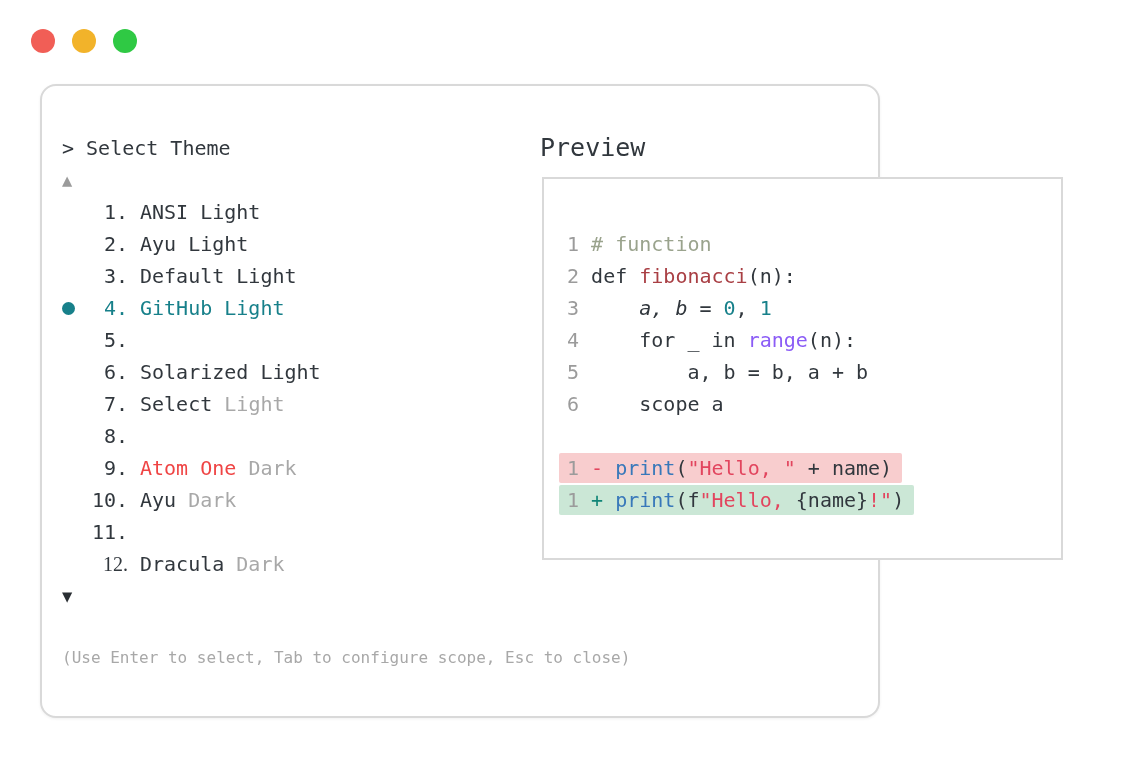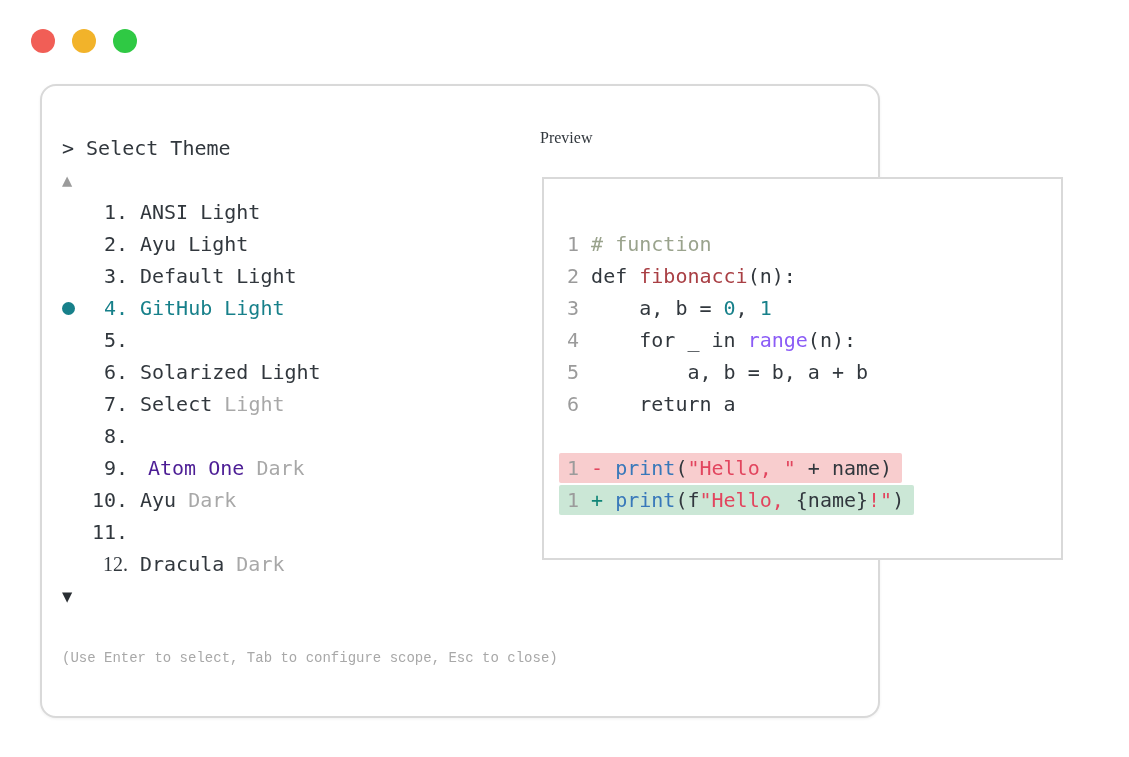--- a/index.html
+++ b/index.html
@@ -19,23 +19,23 @@
     font-size:20px;color:var(--fg);white-space:pre;}
   .scroll{position:absolute;left:20px;height:32px;line-height:32px;font-size:17px;}
   .scroll-up{top:78px;color:var(--dim_dark);}
   .scroll-down{top:494px;color:#2a2f33;}
   .theme-list{position:absolute;left:20px;top:110px;}
   .theme-item{display:flex;height:32px;line-height:32px;font-size:20px;white-space:pre;}
   .marker{width:29px;position:relative;flex:none;}
   .dot{position:absolute;left:0;top:10px;width:13px;height:13px;border-radius:50%;}
   .num{width:37px;flex:none;text-align:right;margin-right:12px;}
   .hint{position:absolute;left:20px;top:556px;height:32px;line-height:32px;
-    font-size:14px;color:var(--dim);white-space:pre;font-family:Liberation Mono, monospace;}
-  .preview-label{position:absolute;left:498px;top:36px;height:32px;line-height:32px;
-    font-size:16px;color:var(--fg);font-family:Liberation Serif, serif;}
+    font-size:16px;color:var(--dim);white-space:pre;}
+  .preview-label{position:absolute;left:498px;top:46px;height:32px;line-height:32px;
+    font-size:25px;color:var(--fg);}
   .preview-box{position:absolute;left:500px;top:91px;width:521px;height:383px;
     box-sizing:border-box;border:2px solid var(--border);background:#ffffff;overflow:hidden;}
   .code-block{padding:49px 0 0 23px;}
   .code-line{height:32px;line-height:32px;font-size:20px;white-space:pre;}
   .line-content{white-space:pre;}
   .line-content.removed,.line-content.added{
     display:inline-block;vertical-align:top;height:30px;line-height:30px;
     margin-top:1px;margin-left:-8px;padding:0 10px 0 8px;border-radius:2px;
   }
 </style>
@@ -53,35 +53,35 @@
   <div class="scroll scroll-up">▲</div>
   <div class="theme-list" id="theme-list">
       <div class="theme-item"><span class="marker"></span><span class="num" style="color: rgb(49, 55, 61);">1.</span><span class="label"><span style="color: rgb(49, 55, 61);">ANSI Light</span></span></div>
       <div class="theme-item"><span class="marker"></span><span class="num" style="color: rgb(49, 55, 61);">2.</span><span class="label"><span style="color: rgb(49, 55, 61);">Ayu Light</span></span></div>
       <div class="theme-item"><span class="marker"></span><span class="num" style="color: rgb(49, 55, 61);">3.</span><span class="label"><span style="color: rgb(49, 55, 61);">Default Light</span></span></div>
       <div class="theme-item"><span class="marker"><span class="dot" style="background: rgb(23, 128, 138);"></span></span><span class="num" style="color: rgb(23, 128, 138);">4.</span><span class="label"><span style="color: rgb(23, 128, 138);">GitHub Light</span></span></div>
       <div class="theme-item"><span class="marker"></span><span class="num" style="color: rgb(49, 55, 61);">5.</span></div>
       <div class="theme-item"><span class="marker"></span><span class="num" style="color: rgb(49, 55, 61);">6.</span><span class="label"><span style="color: rgb(49, 55, 61); text-align: center;">Solarized Light</span></span></div>
       <div class="theme-item"><span class="marker"></span><span class="num" style="color: rgb(49, 55, 61);">7.</span><span class="label"><span style="color: rgb(49, 55, 61);">Select </span><span style="color: rgb(168, 168, 168);">Light</span></span></div>
       <div class="theme-item"><span class="marker"></span><span class="num" style="color: rgb(49, 55, 61);">8.</span></div>
-      <div class="theme-item"><span class="marker"></span><span class="num" style="color: rgb(49, 55, 61);">9.</span><span class="label"><span style="color: #4c1d95; margin-left: 8px;">Atom One </span><span style="color: rgb(168, 168, 168);">Dark</span></span></div>
+      <div class="theme-item"><span class="marker"></span><span class="num" style="color: rgb(49, 55, 61);">9.</span><span class="label"><span style="color: #ef4444;">Atom One </span><span style="color: rgb(168, 168, 168);">Dark</span></span></div>
       <div class="theme-item"><span class="marker"></span><span class="num" style="color: rgb(49, 55, 61);">10.</span><span class="label"><span style="color: rgb(49, 55, 61);">Ayu </span><span style="color: rgb(168, 168, 168);">Dark</span></span></div>
       <div class="theme-item"><span class="marker"></span><span class="num" style="color: rgb(49, 55, 61);">11.</span></div>
       <div class="theme-item"><span class="marker"></span><span class="num" style="color: rgb(49, 55, 61); font-family: Liberation Serif, serif;">12.</span><span class="label"><span style="color: rgb(49, 55, 61);">Dracula </span><span style="color: rgb(168, 168, 168);">Dark</span></span></div>
     </div>
   <div class="scroll scroll-down">▼</div>
   <div class="hint">(Use Enter to select, Tab to configure scope, Esc to close)</div>
 
   <div class="preview-label">Preview</div>
   <div class="preview-box">
     <div class="code-block" id="code-block">
         <div class="code-line"><span class="line-content"><span style="color: rgb(155, 155, 155);">1 </span><span style="color: rgb(154, 163, 141);"># function</span></span></div>
         <div class="code-line"><span class="line-content"><span style="color: rgb(155, 155, 155);">2 </span><span style="color: rgb(49, 55, 61);">def </span><span style="color: rgb(169, 63, 68);">fibonacci</span><span style="color: rgb(49, 55, 61);">(n):</span></span></div>
-        <div class="code-line"><span class="line-content"><span style="color: rgb(155, 155, 155);">3 </span><span style="color: rgb(49, 55, 61);">    a, b = </span><span style="color: rgb(23, 128, 138);">0</span><span style="color: rgb(49, 55, 61);">, </span><span style="color: rgb(23, 128, 138);">1</span></span></div>
+        <div class="code-line"><span class="line-content"><span style="color: rgb(155, 155, 155);">3 </span><span style="color: rgb(49, 55, 61); font-style: italic;">    a, b = </span><span style="color: rgb(23, 128, 138);">0</span><span style="color: rgb(49, 55, 61);">, </span><span style="color: rgb(23, 128, 138);">1</span></span></div>
         <div class="code-line"><span class="line-content"><span style="color: rgb(155, 155, 155);">4 </span><span style="color: rgb(49, 55, 61);">    for _ in </span><span style="color: #8b5cf6;">range</span><span style="color: rgb(49, 55, 61);">(n):</span></span></div>
         <div class="code-line"><span class="line-content"><span style="color: rgb(155, 155, 155);">5 </span><span style="color: rgb(49, 55, 61);">        a, b = b, a + b</span></span></div>
-        <div class="code-line"><span class="line-content"><span style="color: rgb(155, 155, 155);">6 </span><span style="color: rgb(49, 55, 61);">    return a</span></span></div>
+        <div class="code-line"><span class="line-content"><span style="color: rgb(155, 155, 155);">6 </span><span style="color: rgb(49, 55, 61);">    scope a</span></span></div>
         <div class="code-line"></div>
         <div class="code-line"><span class="line-content removed" style="background: rgb(248, 205, 206);"><span style="color: rgb(155, 155, 155);">1 </span><span style="color: rgb(226, 69, 94);">- </span><span style="color: rgb(56, 120, 186);">print</span><span style="color: rgb(49, 55, 61);">(</span><span style="color: rgb(226, 69, 94);">"Hello, "</span><span style="color: rgb(49, 55, 61);"> + name)</span></span></div>
         <div class="code-line"><span class="line-content added" style="background: rgb(203, 231, 214);"><span style="color: rgb(155, 155, 155);">1 </span><span style="color: rgb(16, 133, 119);">+ </span><span style="color: rgb(56, 120, 186);">print</span><span style="color: rgb(49, 55, 61);">(f</span><span style="color: rgb(226, 69, 94);">"Hello, </span><span style="color: rgb(49, 55, 61);">{name}</span><span style="color: rgb(226, 69, 94);">!"</span><span style="color: rgb(49, 55, 61);">)</span></span></div>
       </div>
   </div>
 </div>
 
 </body></html>

